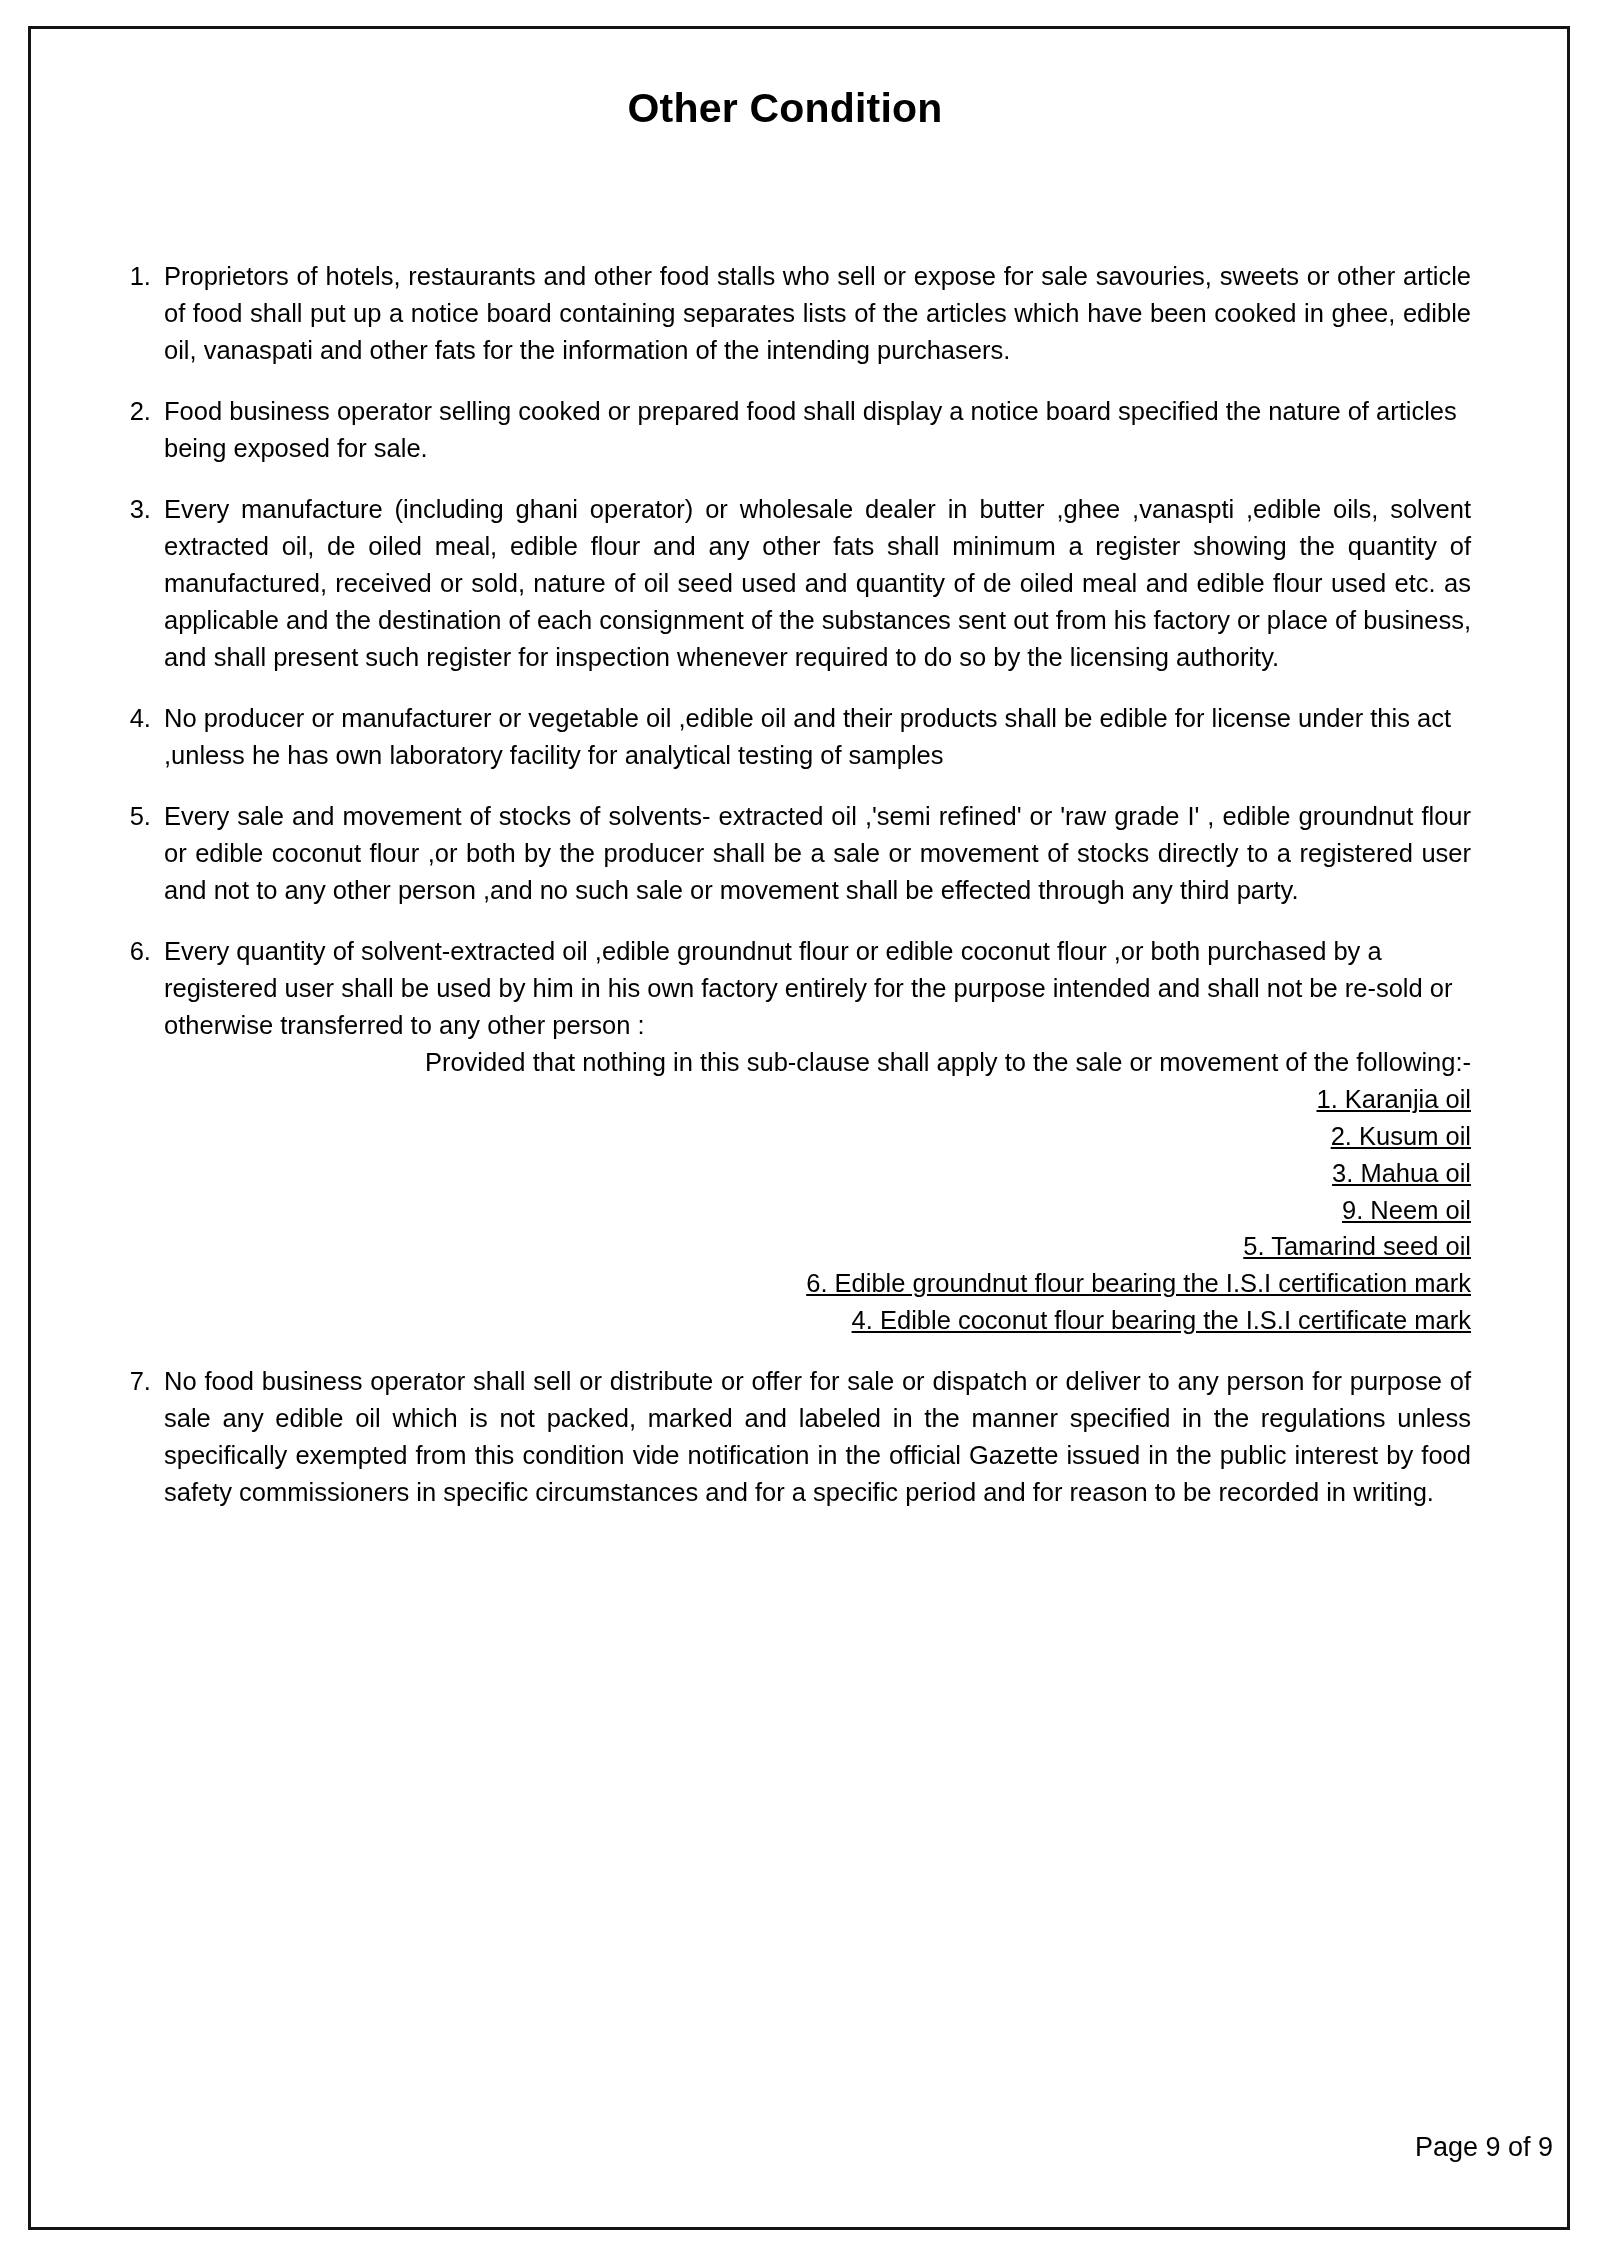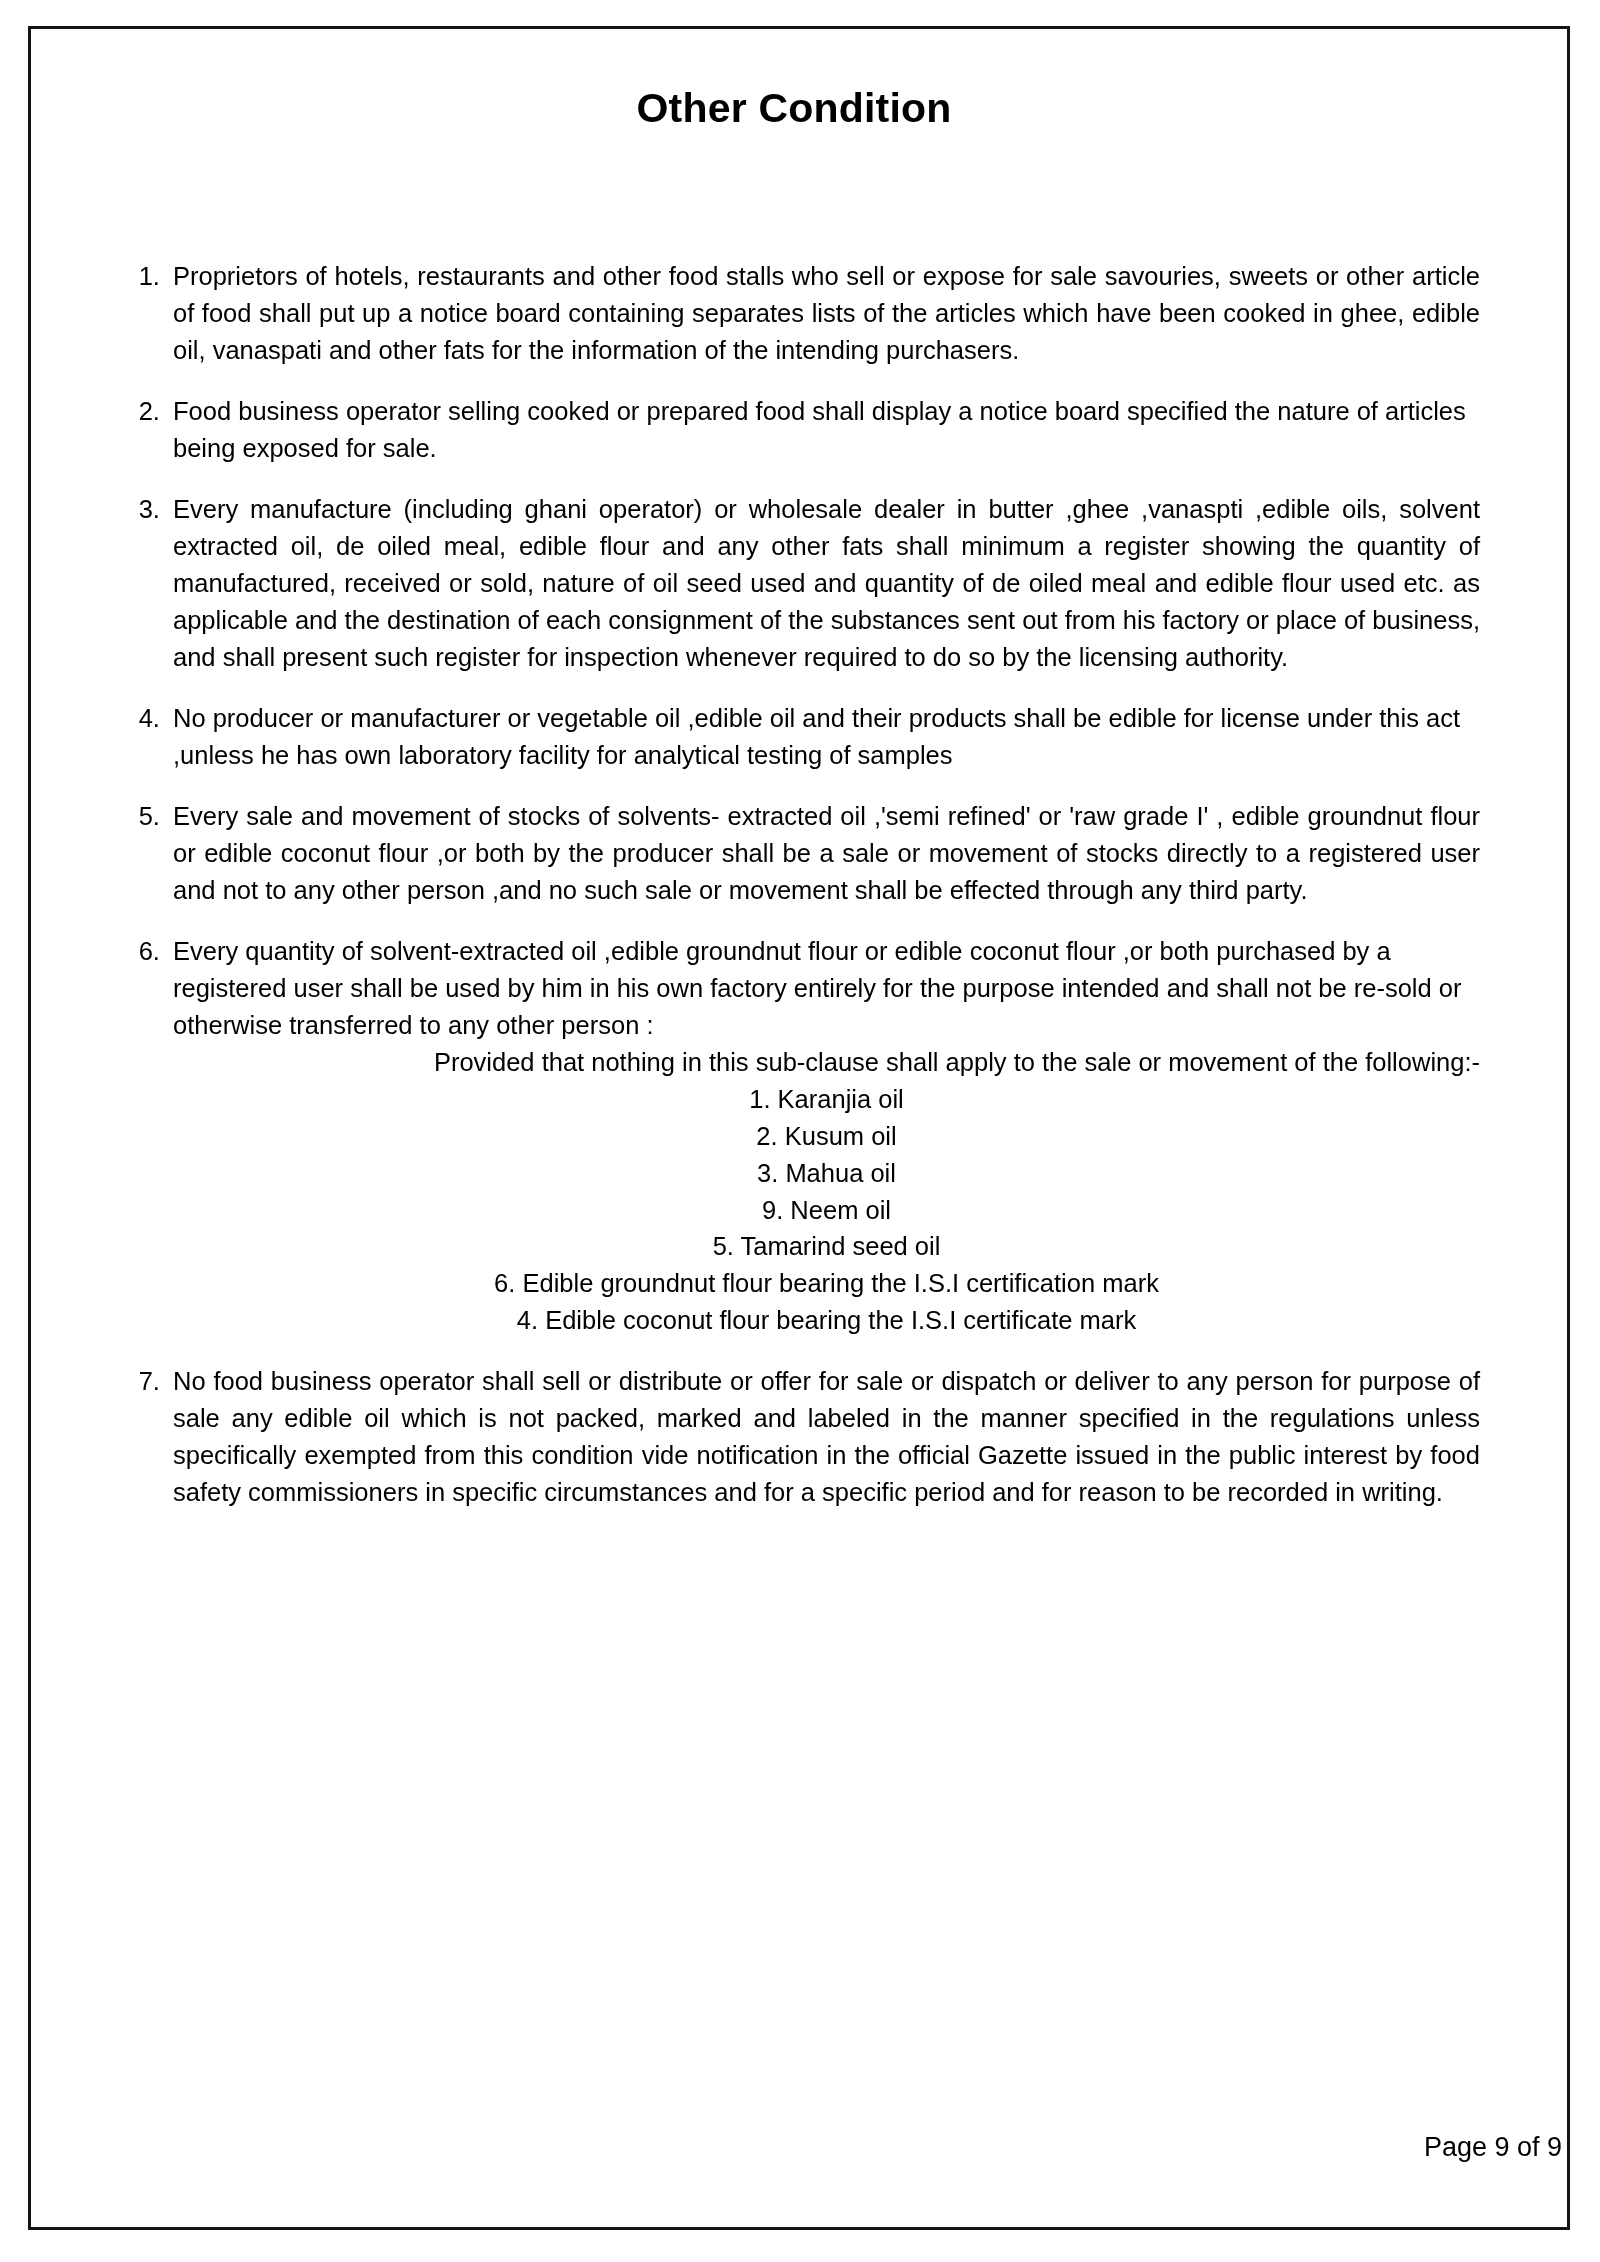--- a/index.html
+++ b/index.html
@@ -23,21 +23,21 @@
     position: absolute;
     left: 28px;
     top: 26px;
     width: 1542px;
     height: 2204px;
     border: 3px solid #141414;
     box-sizing: border-box;
   }
   .page-inner {
     position: absolute;
-    left: 26px;
+    left: 17px;
     top: 29px;
     width: 1536px;
     height: 2198px;
     box-sizing: border-box;
     padding: 0;
   }
   .doc-title {
     text-align: center;
     font-size: 41px;
     font-weight: bold;
@@ -75,21 +75,22 @@
   .subline {
     display: block;
     text-align: right;
   }
   .sublist {
     display: block;
     text-align: left;
   }
   .sublist-item {
     display: block;
-    text-align: center;
+    text-align: right;
+    text-decoration: underline;
   }
   .footer {
     position: absolute;
     left: 0;
     right: 0;
     bottom: 64px;
     text-align: right;
     font-size: 27px;
     line-height: 1.2;
   }

